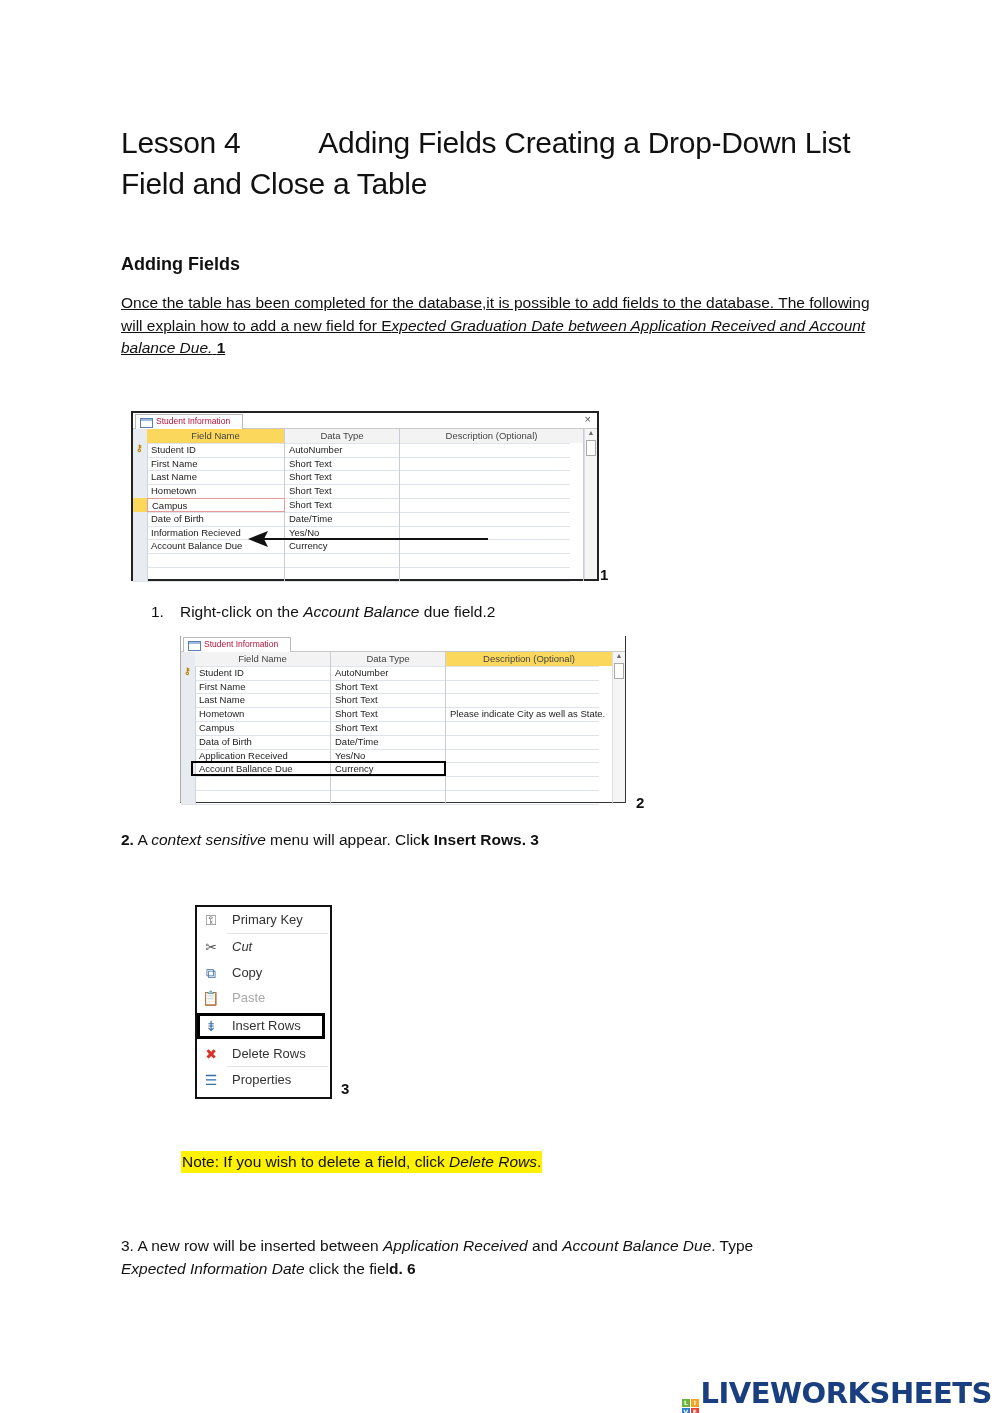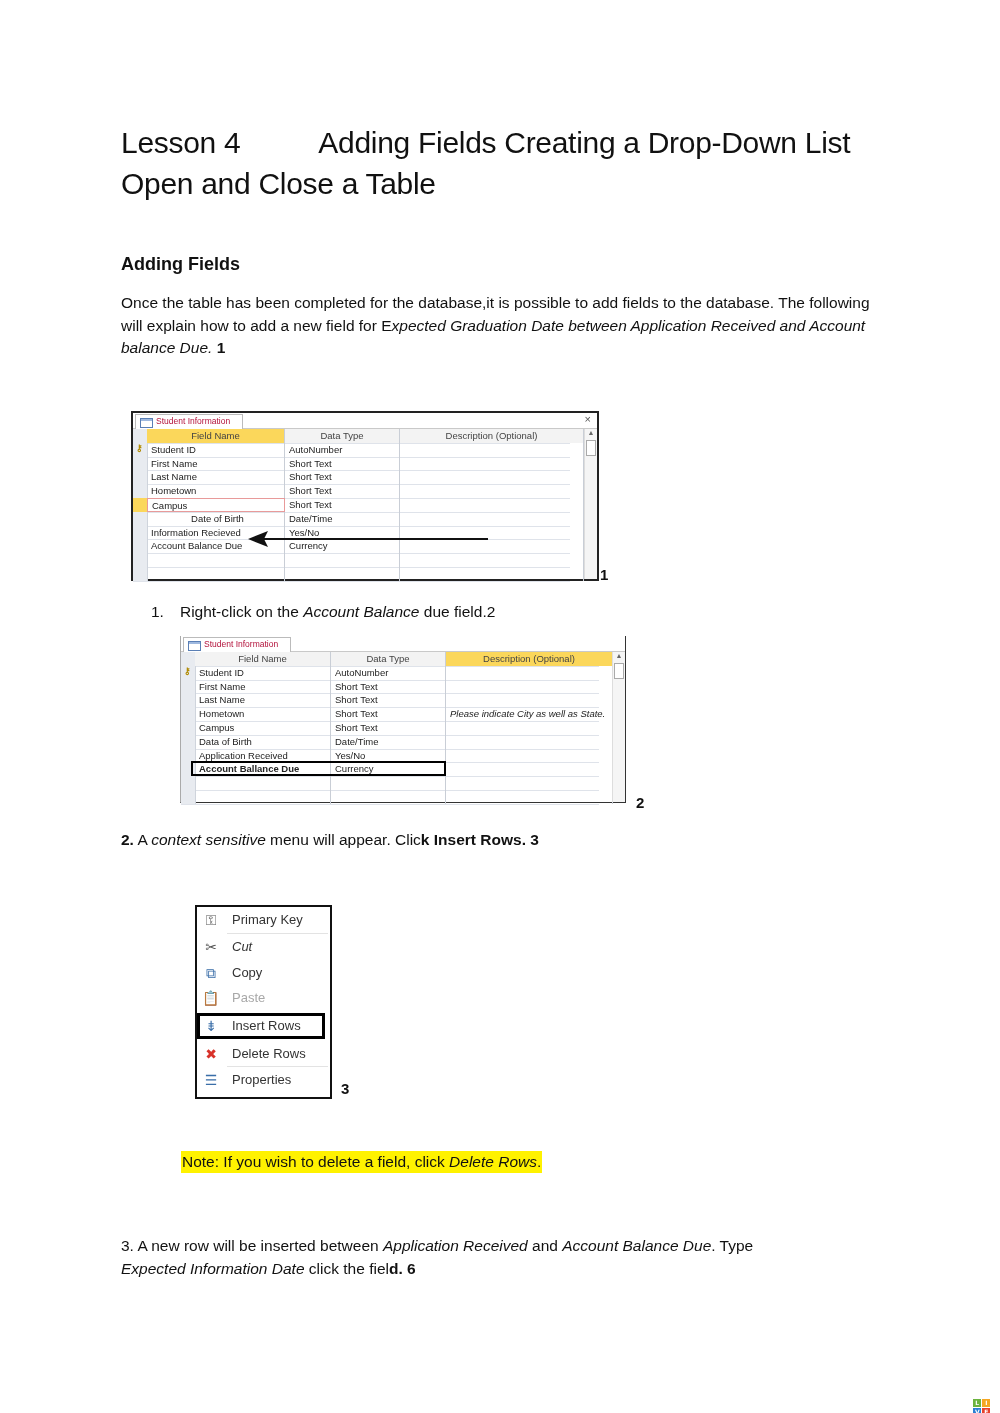--- a/index.html
+++ b/index.html
@@ -46,25 +46,25 @@
   .brand { right: 8px; top: 1376px; font-size: 29px; font-weight: 900; color: #1a3f80; letter-spacing: -0.5px; font-family: "DejaVu Sans", sans-serif; }
   .brand .logo { display: inline-grid; grid-template-columns: 8px 8px; grid-template-rows: 8px 8px; gap: 1px; vertical-align: -2px; margin-right: 2px; }
   .brand .logo span { display: block; font-size: 6px; line-height: 8px; color: #fff; text-align: center; font-weight: bold; }
 </style>
 </head>
 <body>
 
 <div class="abs title" style="top:122px;">
   <span>Lesson 4</span><span class="gap"></span><span>Adding Fields Creating a Drop-Down List</span>
 </div>
-<div class="abs title" style="top:163px;">Open and Close a Table</div>
+<div class="abs title" style="top:163px;">Field and Close a Table</div>
 
 <div class="abs h2">Adding Fields</div>
 
-<div class="abs para" style="top:292px;">
+<div class="abs para" style="top:292px;text-decoration:underline;">
   <span>Once the table has been completed for the database,it is possible to add fields to the database. The following will explain how to add a new field for E</span><i>xpected Graduation Date between Application Received and Account balance Due.</i> <b>1</b>
 </div>
 
 <div class="abs access" id="fig1" style="left:131px; top:411px; width:464px; height:166px;">
   <div class="tabbar">
     <div class="tab">
       <span class="tbl-icon"></span>
       <span>Student Information</span>
     </div>
     <span class="close">×</span>
@@ -103,21 +103,21 @@
         <div class="cell" style="left: 267px; width: 184px;"></div>
       </div>
       <div class="row" style="top: 69px; width: 437px;">
         <div class="sel" style="background: rgb(251, 215, 91);"></div>
         <div class="cell" style="left: 14px; width: 138px; border: 1px solid rgb(232, 154, 154);">Campus</div>
         <div class="cell" style="left: 152px; width: 115px;">Short Text</div>
         <div class="cell" style="left: 267px; width: 184px;"></div>
       </div>
       <div class="row" style="top: 82.8px; width: 437px;">
         <div class="sel"></div>
-        <div class="cell" style="left: 14px; width: 138px; text-align: center;">Date of Birth</div>
+        <div class="cell" style="left: 14px; width: 138px;">Date of Birth</div>
         <div class="cell" style="left: 152px; width: 115px;">Date/Time</div>
         <div class="cell" style="left: 267px; width: 184px;"></div>
       </div>
       <div class="row" style="top: 96.6px; width: 437px;">
         <div class="sel"></div>
         <div class="cell" style="left: 14px; width: 138px;">Information Recieved</div>
         <div class="cell" style="left: 152px; width: 115px;">Yes/No</div>
         <div class="cell" style="left: 267px; width: 184px;"></div>
       </div>
       <div class="row" style="top: 110.4px; width: 437px;">
@@ -186,21 +186,21 @@
       <div class="row" style="top: 41.4px; width: 418px;">
         <div class="sel"></div>
         <div class="cell" style="left: 14px; width: 136px;">Last Name</div>
         <div class="cell" style="left: 150px; width: 115px;">Short Text</div>
         <div class="cell" style="left: 265px; width: 167px;"></div>
       </div>
       <div class="row" style="top: 55.2px; width: 418px;">
         <div class="sel"></div>
         <div class="cell" style="left: 14px; width: 136px;">Hometown</div>
         <div class="cell" style="left: 150px; width: 115px;">Short Text</div>
-        <div class="cell" style="left: 265px; width: 167px; font-style: italic;">Please indicate City as well as State.</div>
+        <div class="cell" style="left: 265px; width: 167px;">Please indicate City as well as State.</div>
       </div>
       <div class="row" style="top: 69px; width: 418px;">
         <div class="sel"></div>
         <div class="cell" style="left: 14px; width: 136px;">Campus</div>
         <div class="cell" style="left: 150px; width: 115px;">Short Text</div>
         <div class="cell" style="left: 265px; width: 167px;"></div>
       </div>
       <div class="row" style="top: 82.8px; width: 418px;">
         <div class="sel"></div>
         <div class="cell" style="left: 14px; width: 136px;">Data of Birth</div>
@@ -208,21 +208,21 @@
         <div class="cell" style="left: 265px; width: 167px;"></div>
       </div>
       <div class="row" style="top: 96.6px; width: 418px;">
         <div class="sel"></div>
         <div class="cell" style="left: 14px; width: 136px;">Application Received</div>
         <div class="cell" style="left: 150px; width: 115px;">Yes/No</div>
         <div class="cell" style="left: 265px; width: 167px;"></div>
       </div>
       <div class="row" style="top: 110.4px; width: 418px;">
         <div class="sel"></div>
-        <div class="cell" style="left: 14px; width: 136px; font-weight: bold;">Account Ballance Due</div>
+        <div class="cell" style="left: 14px; width: 136px;">Account Ballance Due</div>
         <div class="cell" style="left: 150px; width: 115px;">Currency</div>
         <div class="cell" style="left: 265px; width: 167px;"></div>
         <div style="position: absolute; left: 10px; top: -1px; height: 15px; width: 255px; border: 2px solid rgb(0, 0, 0); box-sizing: border-box;"></div>
       </div>
       <div class="row" style="top: 124.2px; width: 418px;">
         <div class="sel"></div>
         <div class="cell" style="left: 14px; width: 136px;"></div>
         <div class="cell" style="left: 150px; width: 115px;"></div>
         <div class="cell" style="left: 265px; width: 167px;"></div>
       </div>
@@ -286,14 +286,14 @@
   <span>3. A new row will be inserted between </span><i>Application Received</i><span> and </span><i>Account Balance Due</i><span>. Type</span><br>
   <i>Expected Information Date</i><span> click the fiel</span><b>d. 6</b>
 </div>
 
 <div class="abs brand">
   <span class="logo" id="brand-logo">
       <span style="background: rgb(108, 179, 63);">L</span>
       <span style="background: rgb(245, 166, 35);">I</span>
       <span style="background: rgb(42, 127, 212);">V</span>
       <span style="background: rgb(232, 65, 44);">E</span>
-    </span>
+    </span><span>LIVEWORKSHEETS</span>
 </div>
 
 </body></html>

